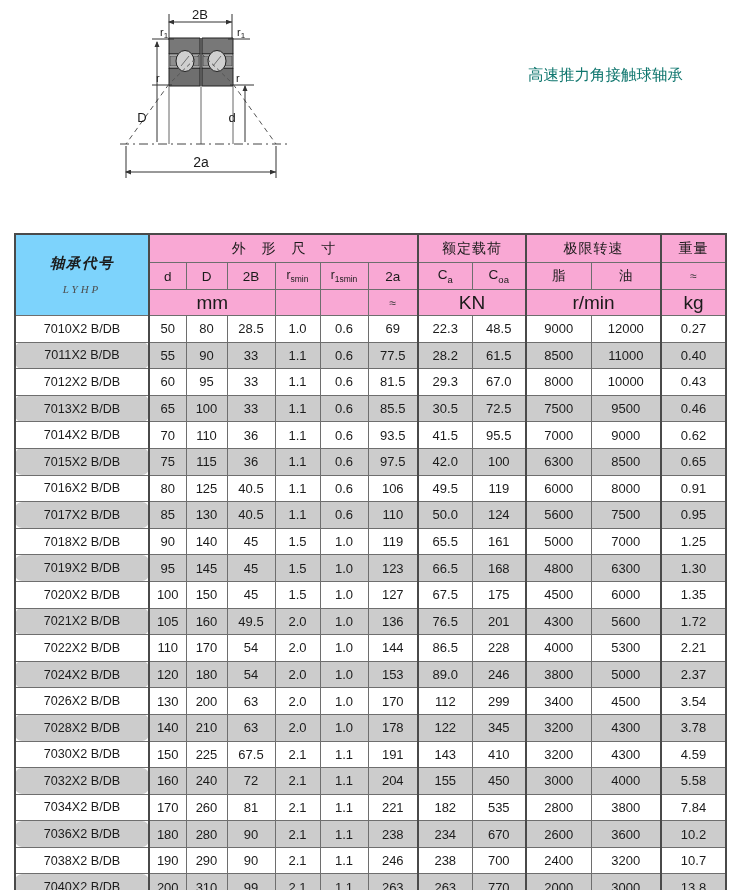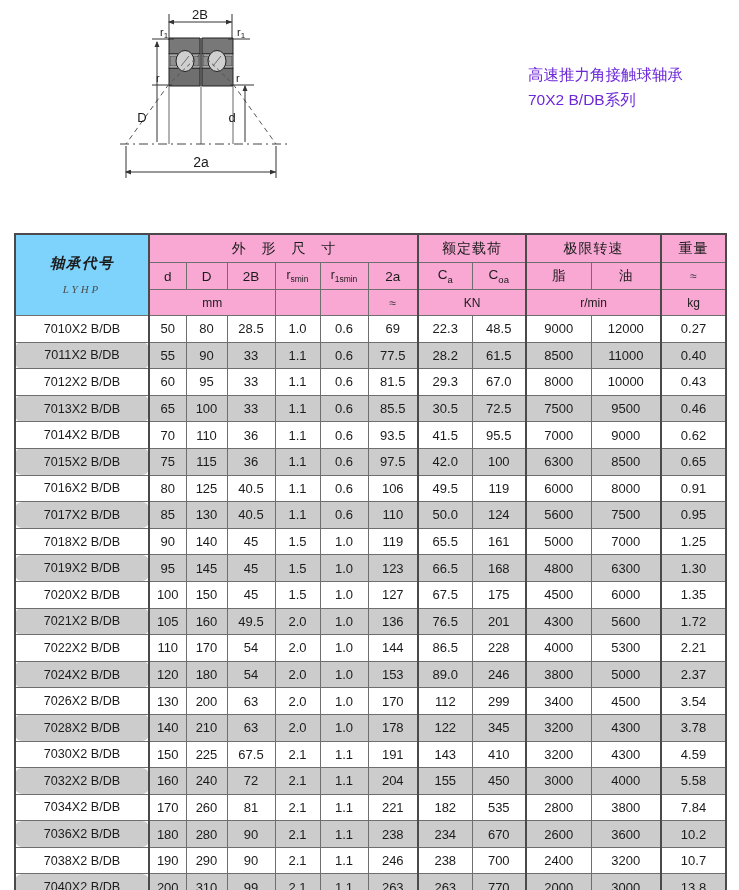--- a/index.html
+++ b/index.html
@@ -14,21 +14,21 @@
 
   
   .topblock{position:relative;height:210px;}
   .diagram{position:absolute;left:112px;top:6px;width:220px;height:185px;}
   .diagram svg{display:block;}
 
   .titleblock{
     position:absolute;left:528px;top:62px;
     line-height:25px;
     font-size:15.5px;
-    color:#6d28d9;
+    color:#0f766e;
   }
   .titleblock div{white-space:nowrap;}
 
   
   .tablewrap{position:absolute;left:14px;top:233px;width:711px;}
   table.spec{
     border-collapse:collapse;
     width:711px;
     table-layout:fixed;
     font-size:12.5px;
@@ -45,21 +45,21 @@
   .vsep{border-left:2px solid #4a4a4a !important;}
   .outer-top{border-top:2px solid #4a4a4a !important;}
   .outer-bottom{border-bottom:2px solid #4a4a4a !important;}
   .outer-left{border-left:2px solid #4a4a4a !important;}
   .outer-right{border-right:2px solid #4a4a4a !important;}
 
   thead td{background:#f9a8d4;}
   .h-grp{height:27px;font-size:14px;font-weight:bold;letter-spacing:1px;}
   .h-grp.spaced{letter-spacing:6px;text-indent:6px;}
   .h-sym{height:26px;font-size:13.5px;}
-  .h-unit{height:25px;font-size:12px;}
+  .h-unit{height:25px;font-size:19px;}
 
   .desig-cell{
     background:#7dd3fc;
     line-height:1.45;
     padding:2px 0 4px 0;
     font-style:italic;
   }
   .desig-cn{font-size:14.5px;font-weight:bold;letter-spacing:1.5px;display:block;margin-bottom:8px;}
   .desig-brand{
     font-family:"Liberation Serif","DejaVu Serif",serif;
@@ -155,21 +155,20 @@
         <text x="44" y="76" font-family="Liberation Sans, sans-serif" font-size="11" fill="#1a1a1a">r</text>
         <text x="124" y="76" font-family="Liberation Sans, sans-serif" font-size="11" fill="#1a1a1a">r</text>
         <text x="30" y="116" font-family="Liberation Sans, sans-serif" font-size="13" fill="#1a1a1a" text-anchor="middle">D</text>
         <text x="120" y="116" font-family="Liberation Sans, sans-serif" font-size="13" fill="#1a1a1a" text-anchor="middle">d</text>
         <text x="89" y="161" font-family="Liberation Sans, sans-serif" font-size="14" fill="#1a1a1a" text-anchor="middle">2a</text>
       </svg>
     </div>
 
     <div class="titleblock">
       <div>高速推力角接触球轴承</div>
-      <div>70X2  B/DB系列</div>
     </div>
   </div>
 
   <div class="tablewrap">
     <table class="spec">
       <colgroup>
         <col style="width:134px">
         <col style="width:37px">
           <col style="width:41px">
           <col style="width:48px">

